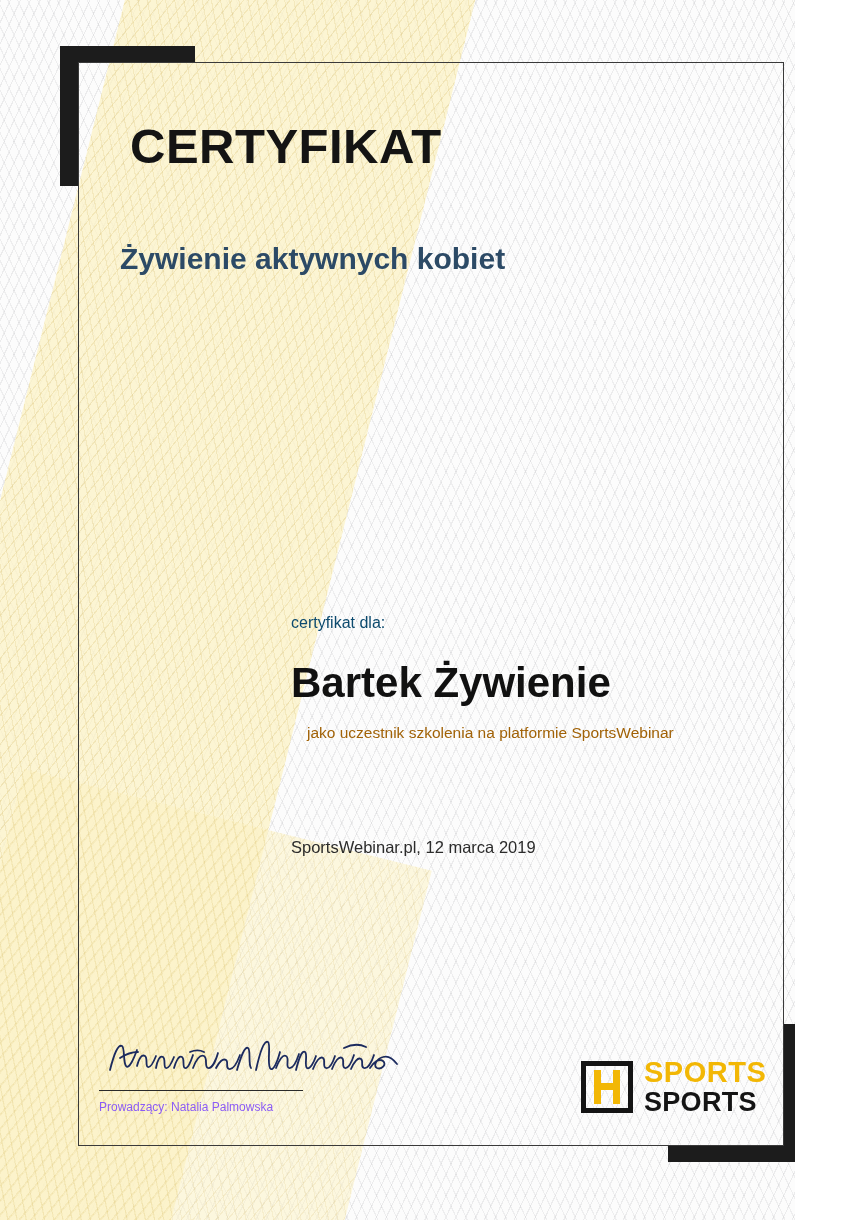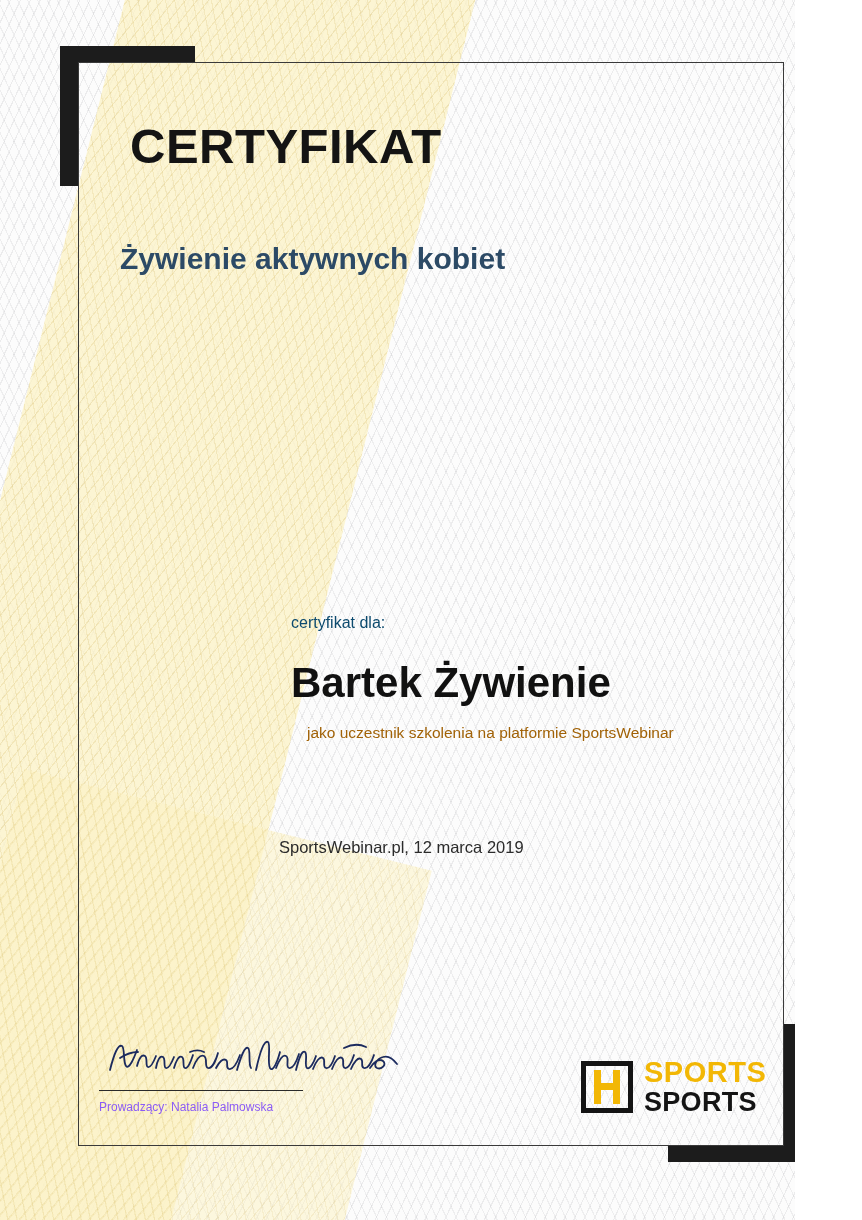--- a/index.html
+++ b/index.html
@@ -183,21 +183,21 @@
   .role-line {
     position: absolute;
     left: 291px;
     top: 724px;
     font-size: 15.5px;
     color: #a16207;
     margin-left: 16px;
   }
   .place-date {
     position: absolute;
-    left: 279px;
+    left: 291px;
     top: 838px;
     font-size: 16.5px;
     color: #2b2b2b;
   }
 
   
   .signature-img {
     position: absolute;
     left: 104px;
     top: 1028px;

